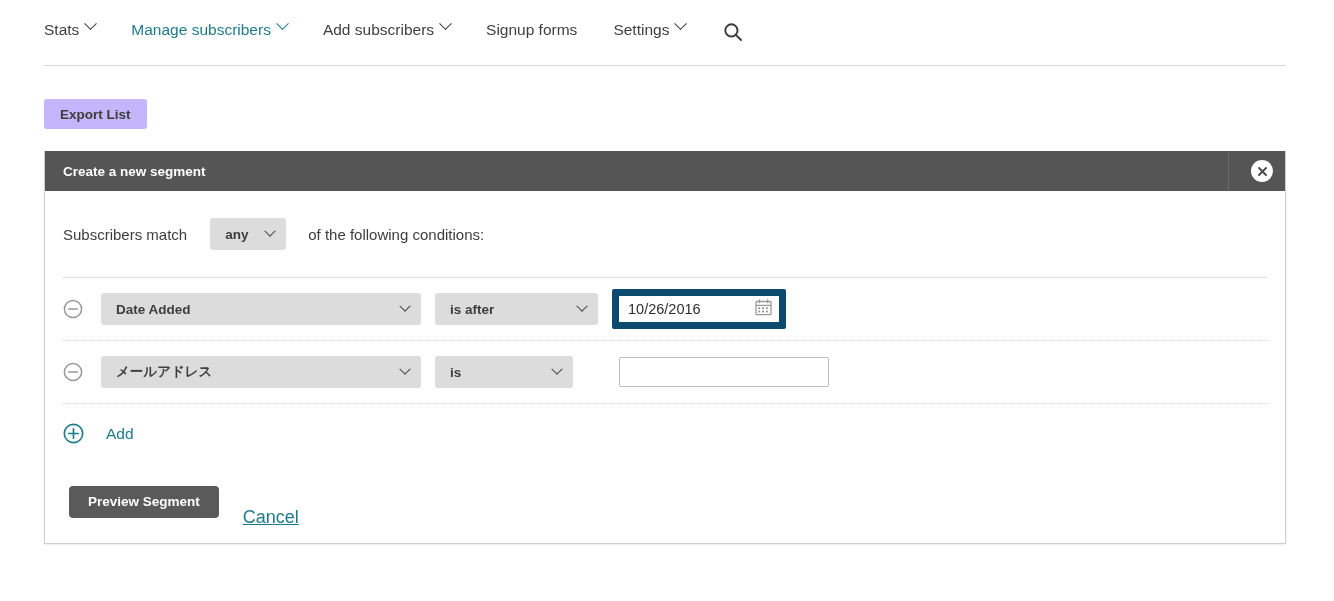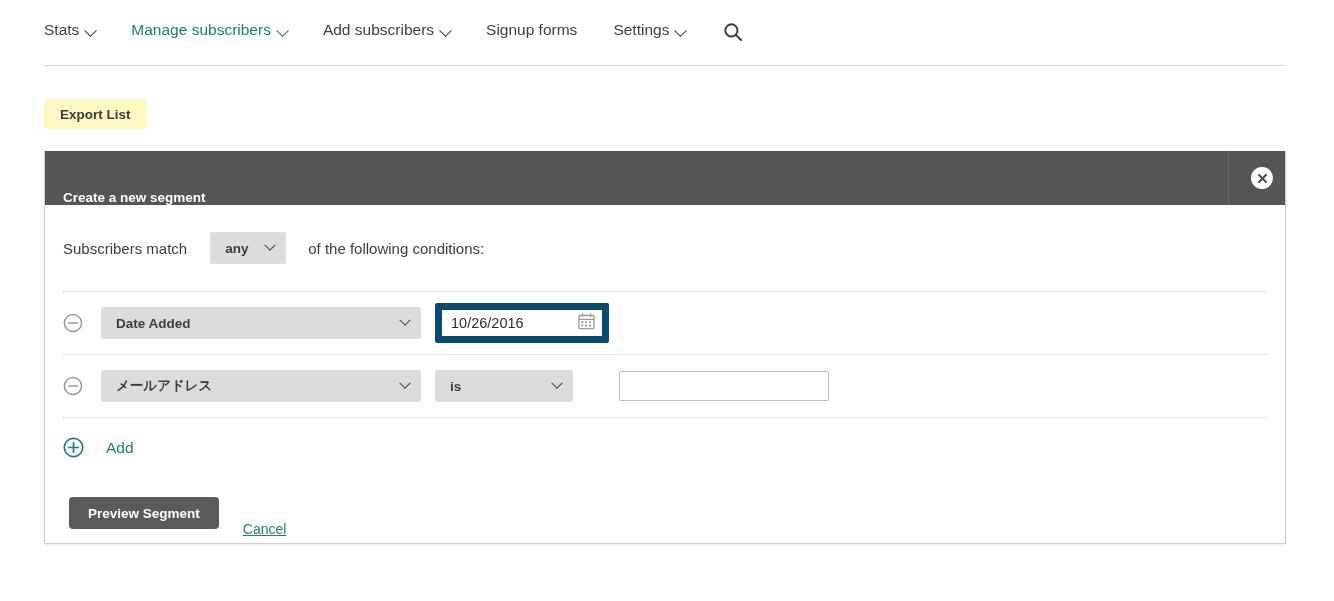--- a/index.html
+++ b/index.html
@@ -20,21 +20,21 @@
     left: 44px;
     top: 22px;
     width: 1242px;
     height: 44px;
     border-bottom: 1px solid #d8d8d8;
     display: flex;
     align-items: flex-start;
   }
   .navitem {
     display: flex;
-    align-items: flex-end;
+    align-items: flex-start;
     gap: 7px;
     font-size: 15.5px;
     color: #3f3f3f;
     cursor: pointer;
     padding: 0;
     margin-right: 36px;
     line-height: 1;
     white-space: nowrap;
   }
   .navitem.active { color: #1f7a8c; }
@@ -52,21 +52,21 @@
     margin-left: 2px;
   }
 
   
   .export-btn {
     position: absolute;
     left: 44px;
     top: 99px;
     height: 30px;
     padding: 0 16px;
-    background: #fef9c3;
+    background: #c4b5fd;
     border: none;
     border-radius: 3px;
     font-family: "Liberation Sans", sans-serif;
     font-size: 13.5px;
     font-weight: bold;
     color: #3d3d3d;
     cursor: pointer;
   }
 
   
@@ -76,24 +76,24 @@
     top: 151px;
     width: 1242px;
     height: 393px;
     background: #ffffff;
     border: 1px solid #cfcfcf;
     border-top: none;
     box-shadow: 0 1px 2px rgba(0,0,0,0.08);
   }
   .panel-header {
     position: relative;
-    height: 54px;
+    height: 40px;
     background: #555555;
     display: flex;
-    align-items: flex-end;
+    align-items: center;
   }
   .panel-title {
     margin-left: 18px;
     color: #ffffff;
     font-size: 13.5px;
     font-weight: bold;
   }
   .panel-header-divider {
     position: absolute;
     right: 56px;
@@ -240,21 +240,21 @@
     border-radius: 4px;
     height: 32px;
     padding: 0 19px;
     font-family: "Liberation Sans", sans-serif;
     font-size: 13.5px;
     font-weight: bold;
     cursor: pointer;
   }
   .cancel-link {
     color: #1f7a8c;
-    font-size: 14px;
+    font-size: 18px;
     text-decoration: underline;
     cursor: pointer;
     margin-top: 32px;
   }
 </style>
 </head>
 <body>
 
 <div class="topnav">
 
@@ -320,20 +320,24 @@
       <svg class="minus-icon" viewBox="0 0 20 20">
         <circle cx="10" cy="10" r="8.6" fill="none" stroke="#999999" stroke-width="1.5"></circle>
         <line x1="5.6" y1="10" x2="14.4" y2="10" stroke="#999999" stroke-width="1.5" stroke-linecap="round"></line>
       </svg>
 
       <div class="sel sel-field">
         <span>Date Added</span>
         <span class="caret"></span>
       </div>
 
+      <div class="sel sel-op-wide">
+        <span>is after</span>
+        <span class="caret"></span>
+      </div>
 
 
       <div class="date-input">
         <span>10/26/2016</span>
         <span class="cal-icon">
           <svg width="17" height="17" viewBox="0 0 17 17">
             <rect x="1" y="2.5" width="15" height="13.2" rx="1" fill="none" stroke="#9a9a9a" stroke-width="1.3"></rect>
             <line x1="1" y1="6.4" x2="16" y2="6.4" stroke="#9a9a9a" stroke-width="1.3"></line>
             <line x1="4.4" y1="1" x2="4.4" y2="3.6" stroke="#9a9a9a" stroke-width="1.3" stroke-linecap="round"></line>
             <line x1="12.6" y1="1" x2="12.6" y2="3.6" stroke="#9a9a9a" stroke-width="1.3" stroke-linecap="round"></line>

